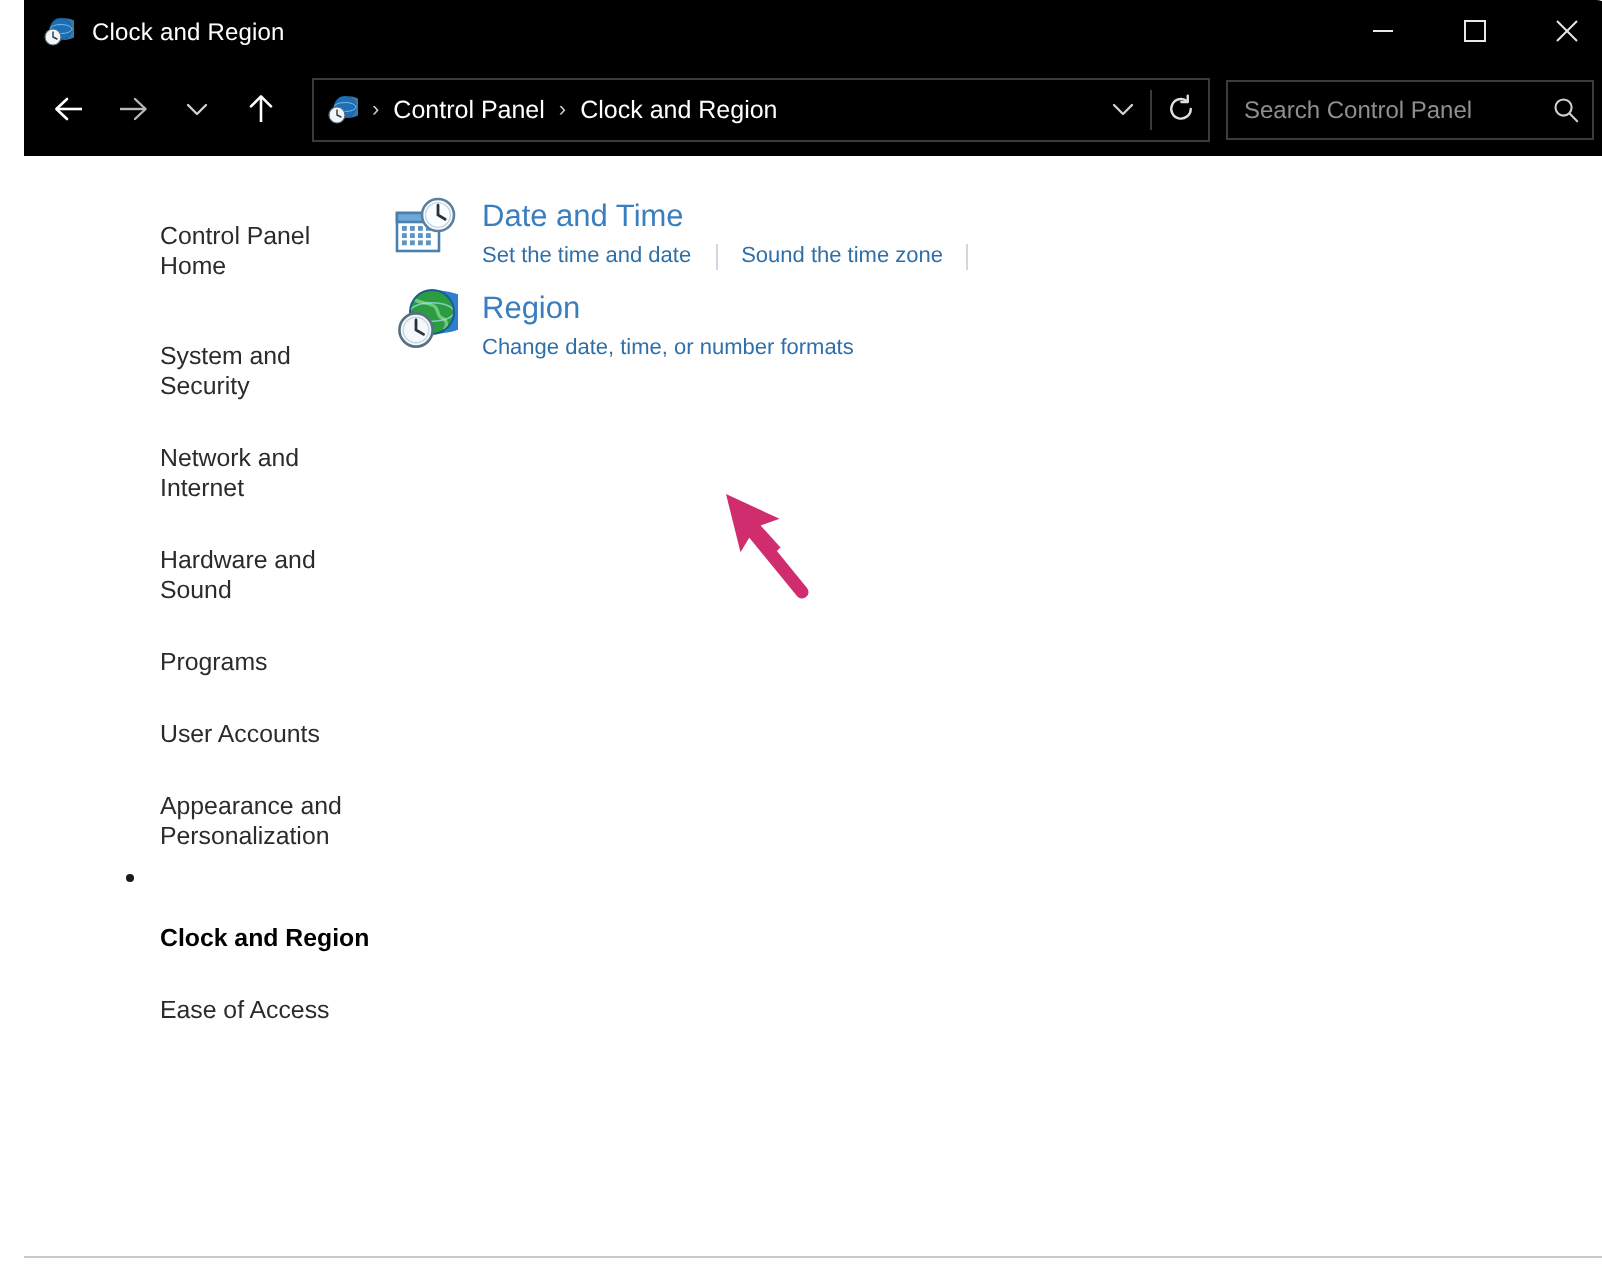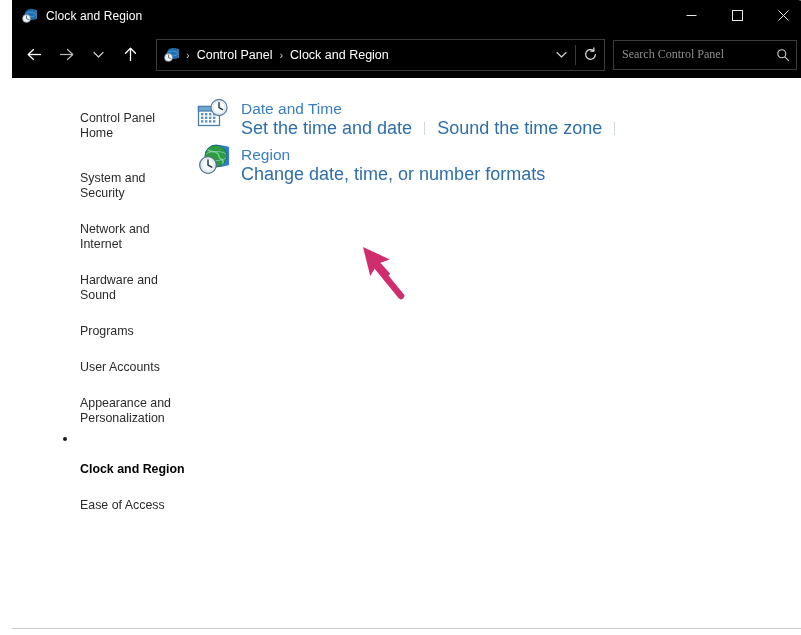--- a/index.html
+++ b/index.html
@@ -142,21 +142,21 @@
     box-sizing: border-box;
     flex: none;
   }
   #search-input {
     flex: 1 1 auto;
     min-width: 0;
     background: transparent;
     border: none;
     outline: none;
     color: #0ea5e9;
-    font-family: Liberation Serif, serif;
+    font-family: Liberation Sans, sans-serif;
     font-size: 12px;
     padding: 0 0 0 8px;
   }
   #search-input::placeholder { color: #8f8f8f; opacity: 1; }
   #search-icon-wrap {
     width: 26px;
     display: flex;
     align-items: center;
     justify-content: center;
     flex: none;
@@ -226,21 +226,21 @@
     margin-bottom: 2px;
     white-space: nowrap;
   }
   .cat-links {
     display: flex;
     align-items: center;
     flex-wrap: wrap;
   }
   .cat-link {
     color: #2f6fa8;
-    font-size: 18px;
+    font-size: 11px;
     line-height: 16px;
     white-space: nowrap;
     text-decoration: none;
   }
   .link-sep {
     width: 1px;
     height: 13px;
     background: #cfd8e0;
     margin: 0 12px;
     flex: none;

